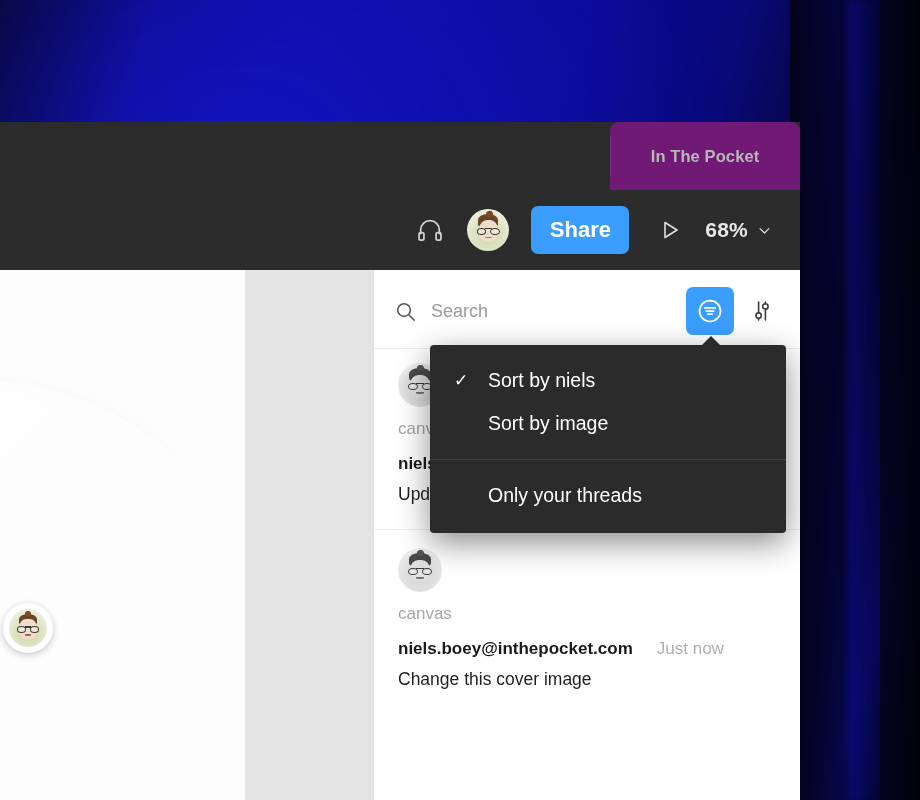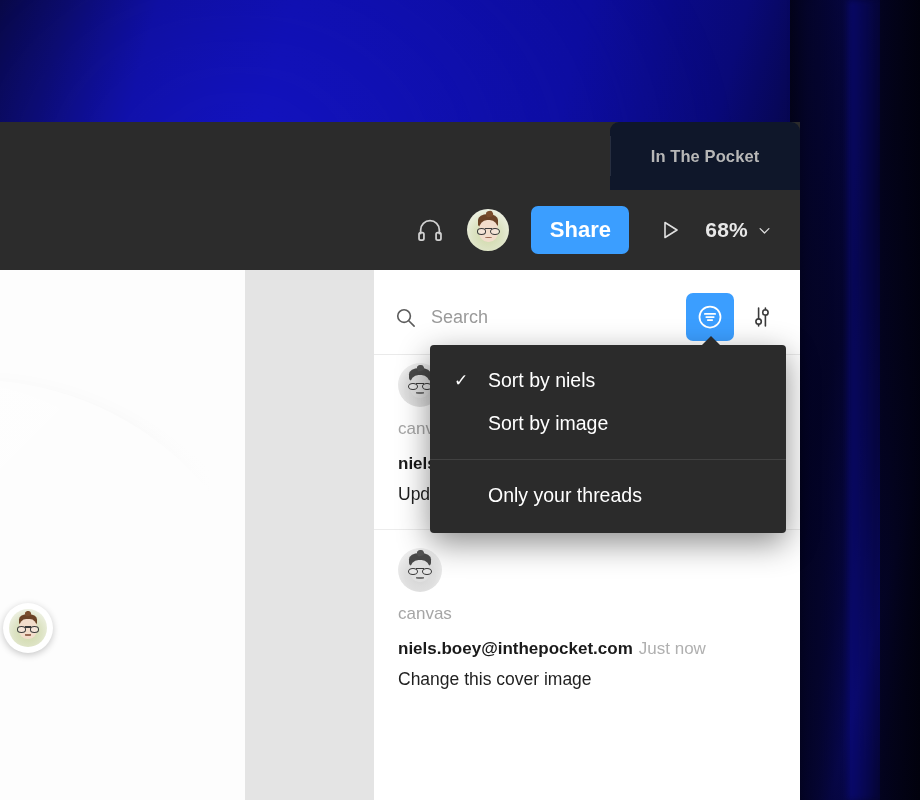--- a/index.html
+++ b/index.html
@@ -86,21 +86,21 @@
     left: 0; top: 0;
     width: 920px; height: 68px;
     background: #2b2b2b;
   }
   .tab {
     position: absolute;
     left: 730px;
     top: 0;
     width: 190px;
     height: 68px;
-    background: #0f172a;
+    background: #701a75;
     border-top-right-radius: 9px;
     border-top-left-radius: 9px;
     display: flex;
     align-items: center;
     justify-content: center;
   }
   .tab::before {
     content: "";
     position: absolute;
     left: 0; top: 14px; bottom: 14px;
@@ -330,21 +330,21 @@
 
   
   .sidebar {
     position: absolute;
     left: 494px; top: 0;
     width: 426px; height: 552px;
     background: #ffffff;
   }
   .search-row {
     position: absolute;
-    left: 0; top: 10px;
+    left: 0; top: 4px;
     width: 426px; height: 75px;
     display: flex;
     align-items: center;
     padding: 0 18px 0 20px;
     box-sizing: border-box;
     border-bottom: 1px solid #eaeaea;
   }
   .search-icon { flex: none; margin-right: 14px; }
   .search-input {
     flex: 1;
@@ -411,21 +411,21 @@
     font-size: 17px;
     margin-bottom: 8px;
     line-height: 1.3;
   }
   .thread-author {
     color: #1a1a1a;
     font-weight: bold;
   }
   .thread-time {
     color: #b0b0b0;
-    margin-left: 6px;
+    margin-left: 24px;
   }
   .thread-text {
     color: #1f1f1f;
     font-size: 17.5px;
     line-height: 1.35;
   }
 
   
   .menu {
     position: absolute;

